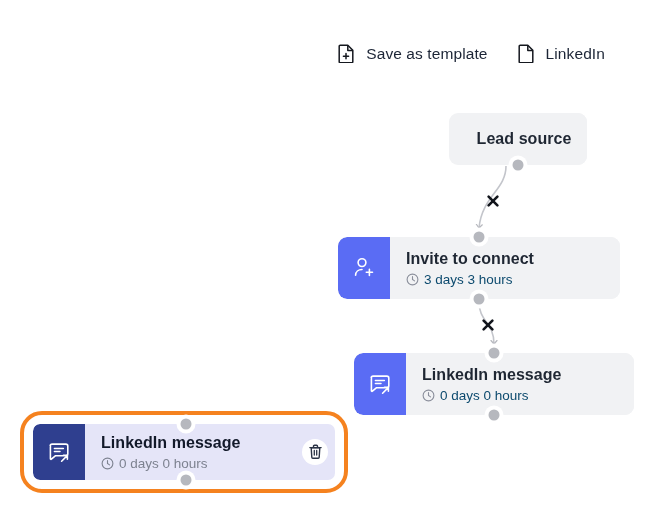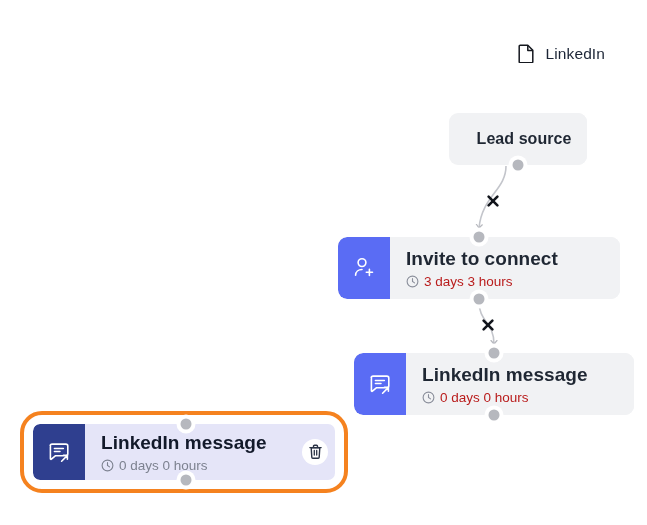--- a/index.html
+++ b/index.html
@@ -90,34 +90,34 @@
   .icon-box svg { display: block; }
   .node-body {
     flex: 1 1 auto;
     display: flex;
     flex-direction: column;
     justify-content: center;
     padding-left: 16px;
     min-width: 0;
   }
   .node-title {
-    font-size: 19px;
+    font-size: 16px;
     font-weight: bold;
     color: #1f2733;
     line-height: 1.25;
     letter-spacing: .05px;
     white-space: nowrap;
   }
   .node-sub {
     display: flex;
     align-items: center;
     gap: 5px;
     margin-top: 3px;
     font-size: 13.5px;
-    color: #b91c1c;
+    color: #0c4a6e;
     white-space: nowrap;
   }
   .node-sub svg { display: block; flex: 0 0 auto; }
 
   
   .node-lead {
     align-items: center;
     justify-content: center;
     margin-left: 12px;
   }
@@ -188,20 +188,30 @@
     border: none;
     padding: 0;
   }
   .delete-btn svg { display: block; }
 </style>
 </head>
 <body>
 
 <div class="toolbar">
 
+  <button class="tool-btn">
+    <span class="tool-icon">
+      <svg class="tool-icon" viewBox="0 0 17 19" fill="none" xmlns="http://www.w3.org/2000/svg">
+        <path d="M2.2 1.3h7.6l5 5v11.4a1 1 0 0 1-1 1H2.2a1 1 0 0 1-1-1V2.3a1 1 0 0 1 1-1z" stroke="#15181f" stroke-width="1.5" stroke-linejoin="round"></path>
+        <path d="M9.8 1.4v5.1h5" stroke="#15181f" stroke-width="1.5" stroke-linejoin="round"></path>
+        <path d="M8 9.6v5.2M5.4 12.2h5.2" stroke="#15181f" stroke-width="1.5" stroke-linecap="round"></path>
+      </svg>
+    </span>
+    <span class="label">Save as template</span>
+  </button>
 
   <button class="tool-btn">
     <span class="tool-icon">
       <svg class="tool-icon" viewBox="0 0 17 19" fill="none" xmlns="http://www.w3.org/2000/svg">
         <path d="M2.2 1.3h7.6l5 5v11.4a1 1 0 0 1-1 1H2.2a1 1 0 0 1-1-1V2.3a1 1 0 0 1 1-1z" stroke="#15181f" stroke-width="1.5" stroke-linejoin="round"></path>
         <path d="M9.8 1.4v5.1h5" stroke="#15181f" stroke-width="1.5" stroke-linejoin="round"></path>
       </svg>
     </span>
     <span class="label">LinkedIn</span>
   </button>

